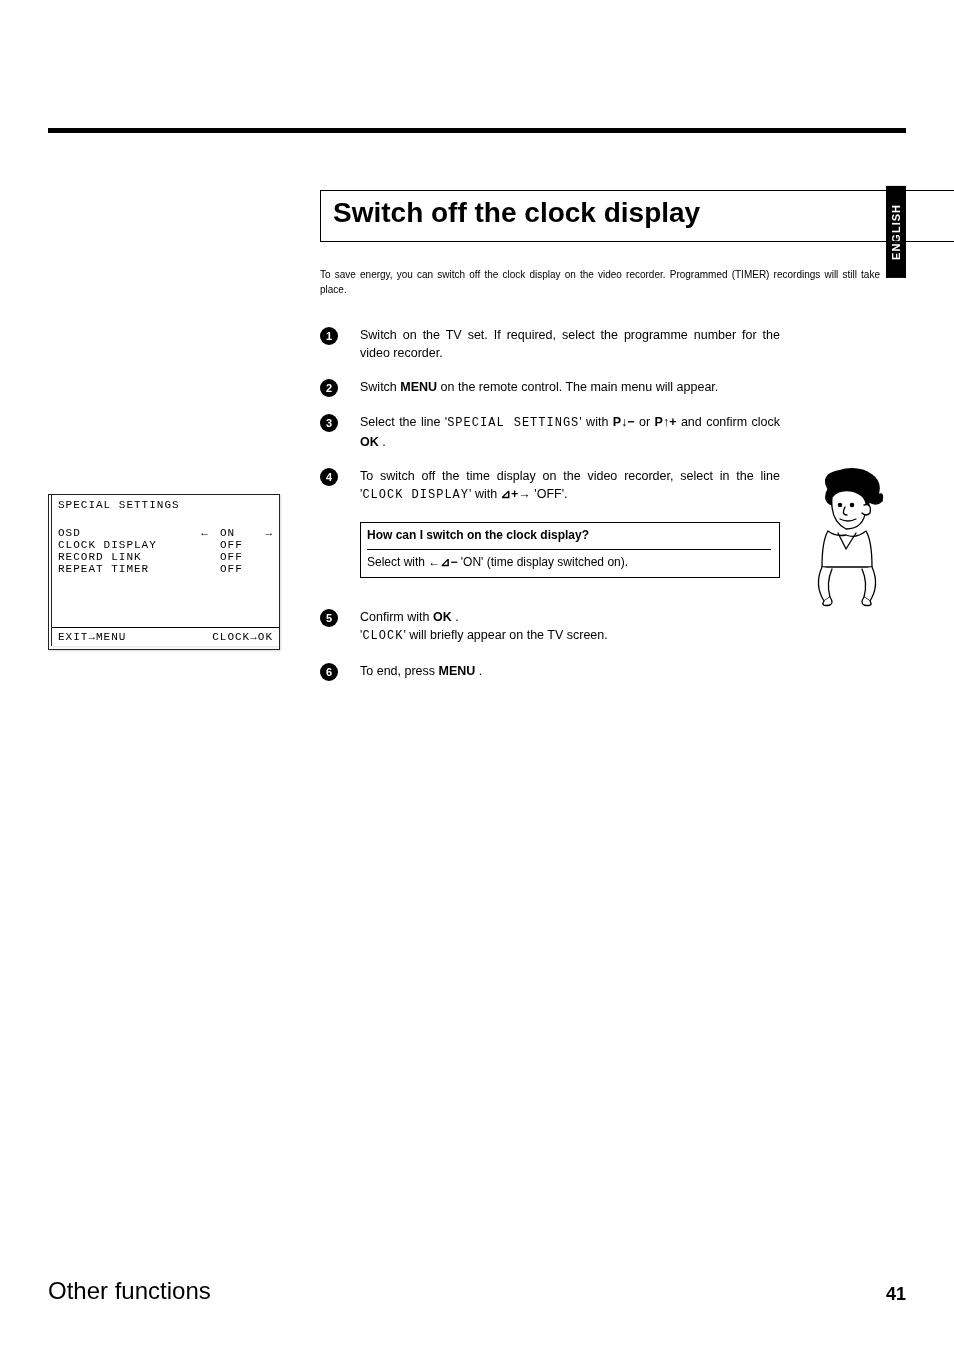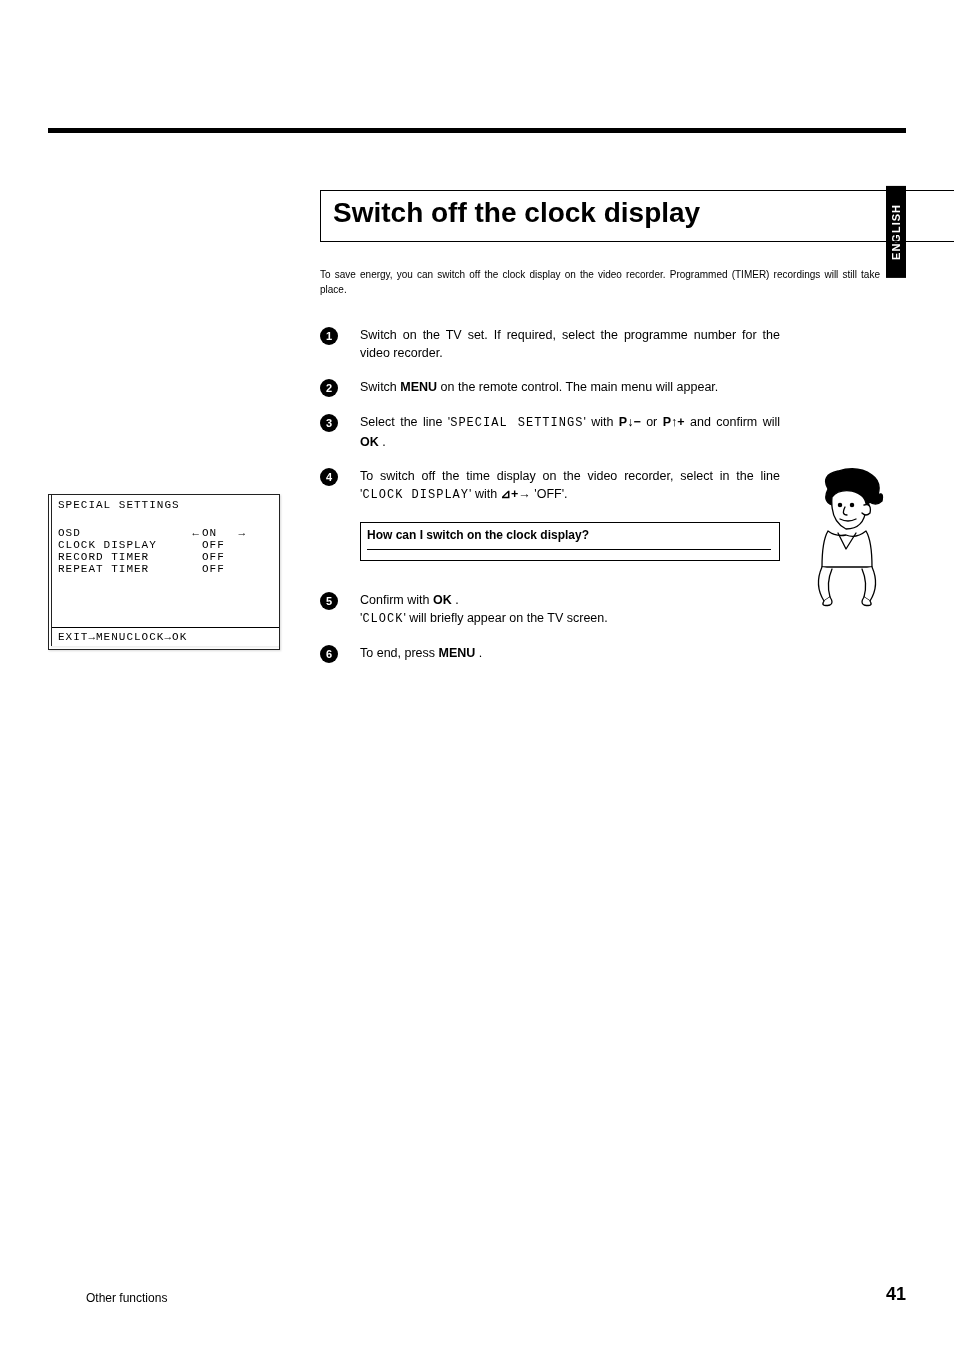--- a/index.html
+++ b/index.html
@@ -120,54 +120,54 @@
   .screen-inner {
     border-left: 1.5px solid #222;
     margin-left: 2px;
     padding: 4px 6px 3px 6px;
   }
   .screen-title {
     margin-bottom: 16px;
   }
   .screen-row {
     display: flex;
+    justify-content: space-between;
     white-space: pre;
   }
   .screen-row .lbl { flex: 0 0 132px; }
   .screen-row .arr-l { flex: 0 0 12px; text-align: center; }
   .screen-row .val { flex: 0 0 32px; text-align: left; }
   .screen-row .arr-r { flex: 0 0 12px; text-align: right; }
   .screen-spacer { height: 48px; }
   .screen-divider {
     border-top: 1px solid #000;
     margin: 4px -6px 2px -6px;
   }
   .screen-footer {
     display: flex;
-    justify-content: flex-start;
+    justify-content: space-between;
     padding-top: 1px;
   }
   .screen-bottom-shadow {
     height: 3px;
     background: linear-gradient(to bottom, rgba(0,0,0,0.08), rgba(0,0,0,0));
     margin-left: 2px;
   }
   .character {
     position: absolute;
     left: 808px;
     top: 467px;
     width: 78px;
   }
   .character svg { display: block; }
   .footer-left {
     position: absolute;
     left: 48px;
     bottom: 46px;
-    font-size: 12px;
-    margin-left: 38px;
+    font-size: 24px;
   }
   .footer-right {
     position: absolute;
     right: 48px;
     bottom: 46px;
     font-size: 18px;
     font-weight: bold;
   }
   .arrow-sym {
     display: inline-block;
@@ -198,31 +198,34 @@
   <div class="step-row">
     <div class="step-num"><span>2</span></div>
     <div class="step-body">
       <span>Switch </span><span class="btn">MENU</span><span> on the remote control. The main menu will appear.</span>
     </div>
   </div>
 
   <div class="step-row">
     <div class="step-num"><span>3</span></div>
     <div class="step-body">
-      <span>Select the line '</span><span class="mono">SPECIAL SETTINGS</span><span>' with </span><span class="btn">P</span><span class="arrow-sym">↓−</span><span> or </span><span class="btn">P</span><span class="arrow-sym">↑+</span><span> and confirm will </span><span class="btn">OK</span><span> .</span>
+      <span>Select the line '</span><span class="mono">SPECIAL SETTINGS</span><span>' with </span><span class="btn">P</span><span class="arrow-sym">↓−</span><span> or </span><span class="btn">P</span><span class="arrow-sym">↑+</span><span> and confirm clock </span><span class="btn">OK</span><span> .</span>
     </div>
   </div>
 
   <div class="step-row">
     <div class="step-num"><span>4</span></div>
     <div class="step-body">
       <span>To switch off the time display on the video recorder, select in the line '</span><span class="mono">CLOCK DISPLAY</span><span>' with </span><span class="arrow-sym">⊿+→</span><span> 'OFF'.</span>
 
       <div class="note-box">
         <div class="q">How can I switch on the clock display?</div>
+        <div>
+          <span>Select with </span><span class="arrow-sym">←⊿−</span><span> 'ON' (time display switched on).</span>
+        </div>
       </div>
     </div>
   </div>
 
   <div class="step-row" style="margin-top:30px;">
     <div class="step-num"><span>5</span></div>
     <div class="step-body">
       <span>Confirm with </span><span class="btn">OK</span><span> .</span><br>
       <span>'</span><span class="mono">CLOCK</span><span>' will briefly appear on the TV screen.</span>
     </div>
@@ -247,21 +250,21 @@
       <span class="val">ON</span>
       <span class="arr-r">→</span>
     </div>
     <div class="screen-row">
       <span class="lbl">CLOCK DISPLAY</span>
       <span class="arr-l"></span>
       <span class="val">OFF</span>
       <span class="arr-r"></span>
     </div>
     <div class="screen-row">
-      <span class="lbl">RECORD TIMER</span>
+      <span class="lbl">RECORD LINK</span>
       <span class="arr-l"></span>
       <span class="val">OFF</span>
       <span class="arr-r"></span>
     </div>
     <div class="screen-row">
       <span class="lbl">REPEAT TIMER</span>
       <span class="arr-l"></span>
       <span class="val">OFF</span>
       <span class="arr-r"></span>
     </div>

